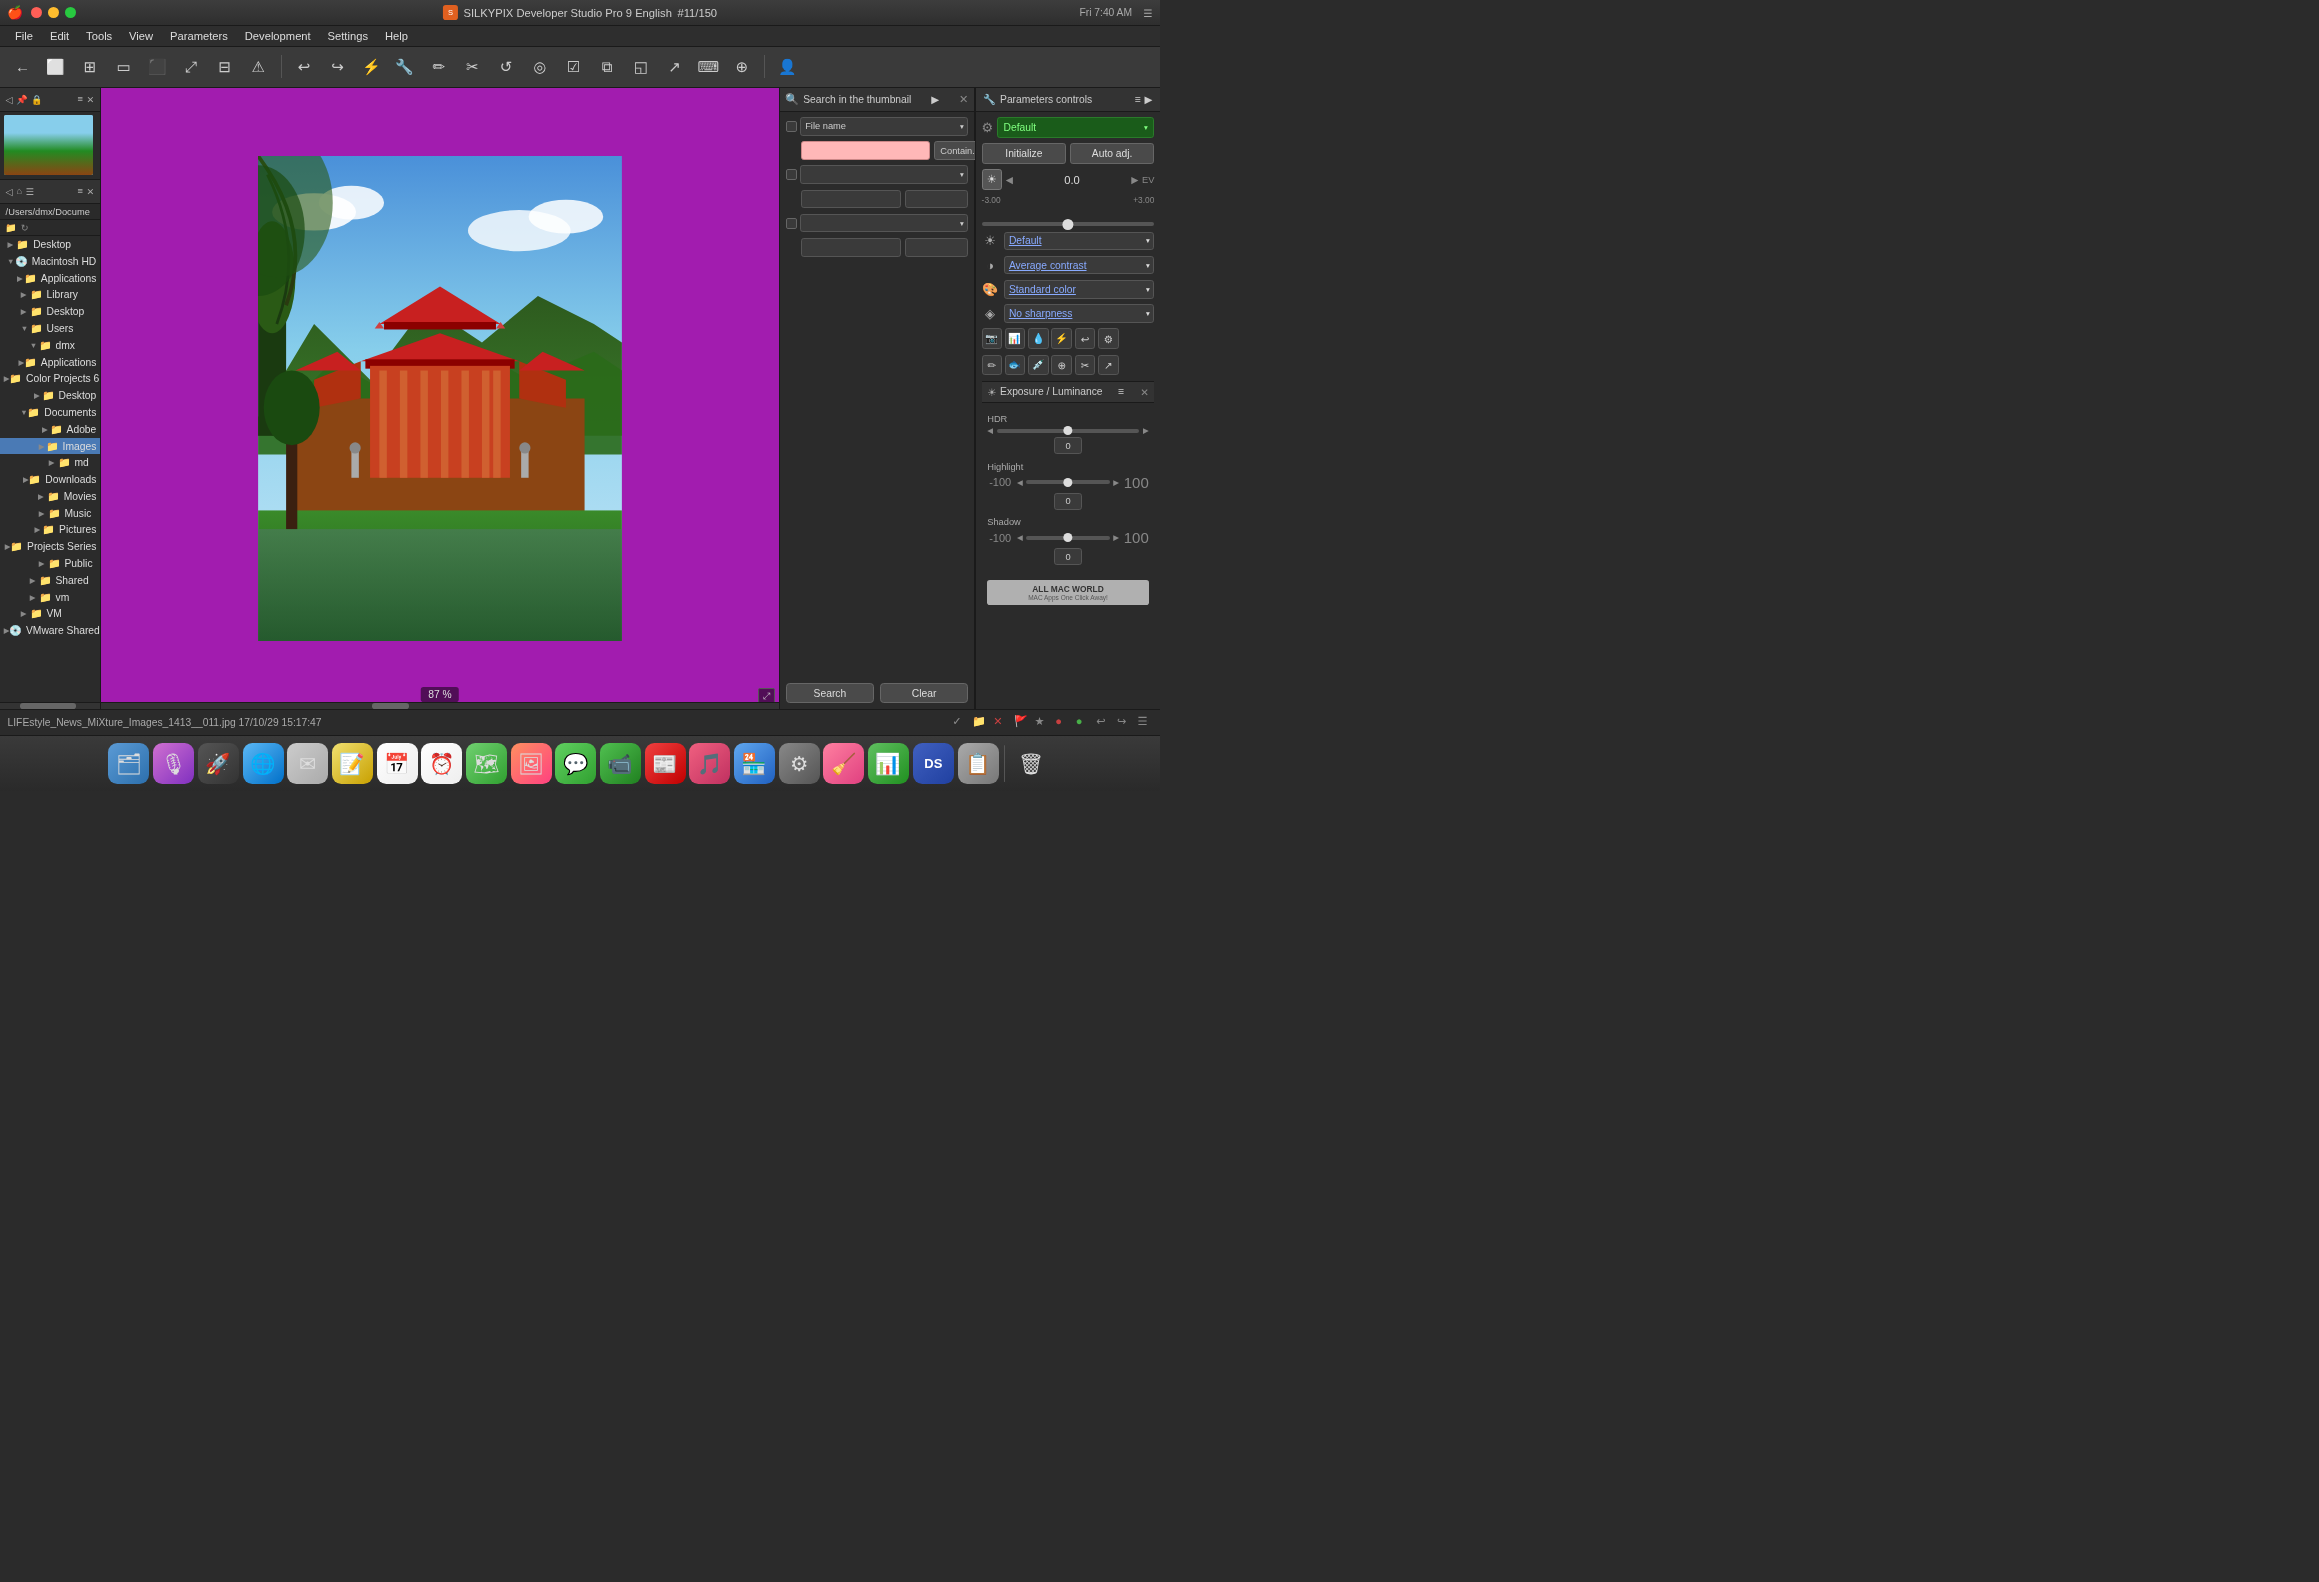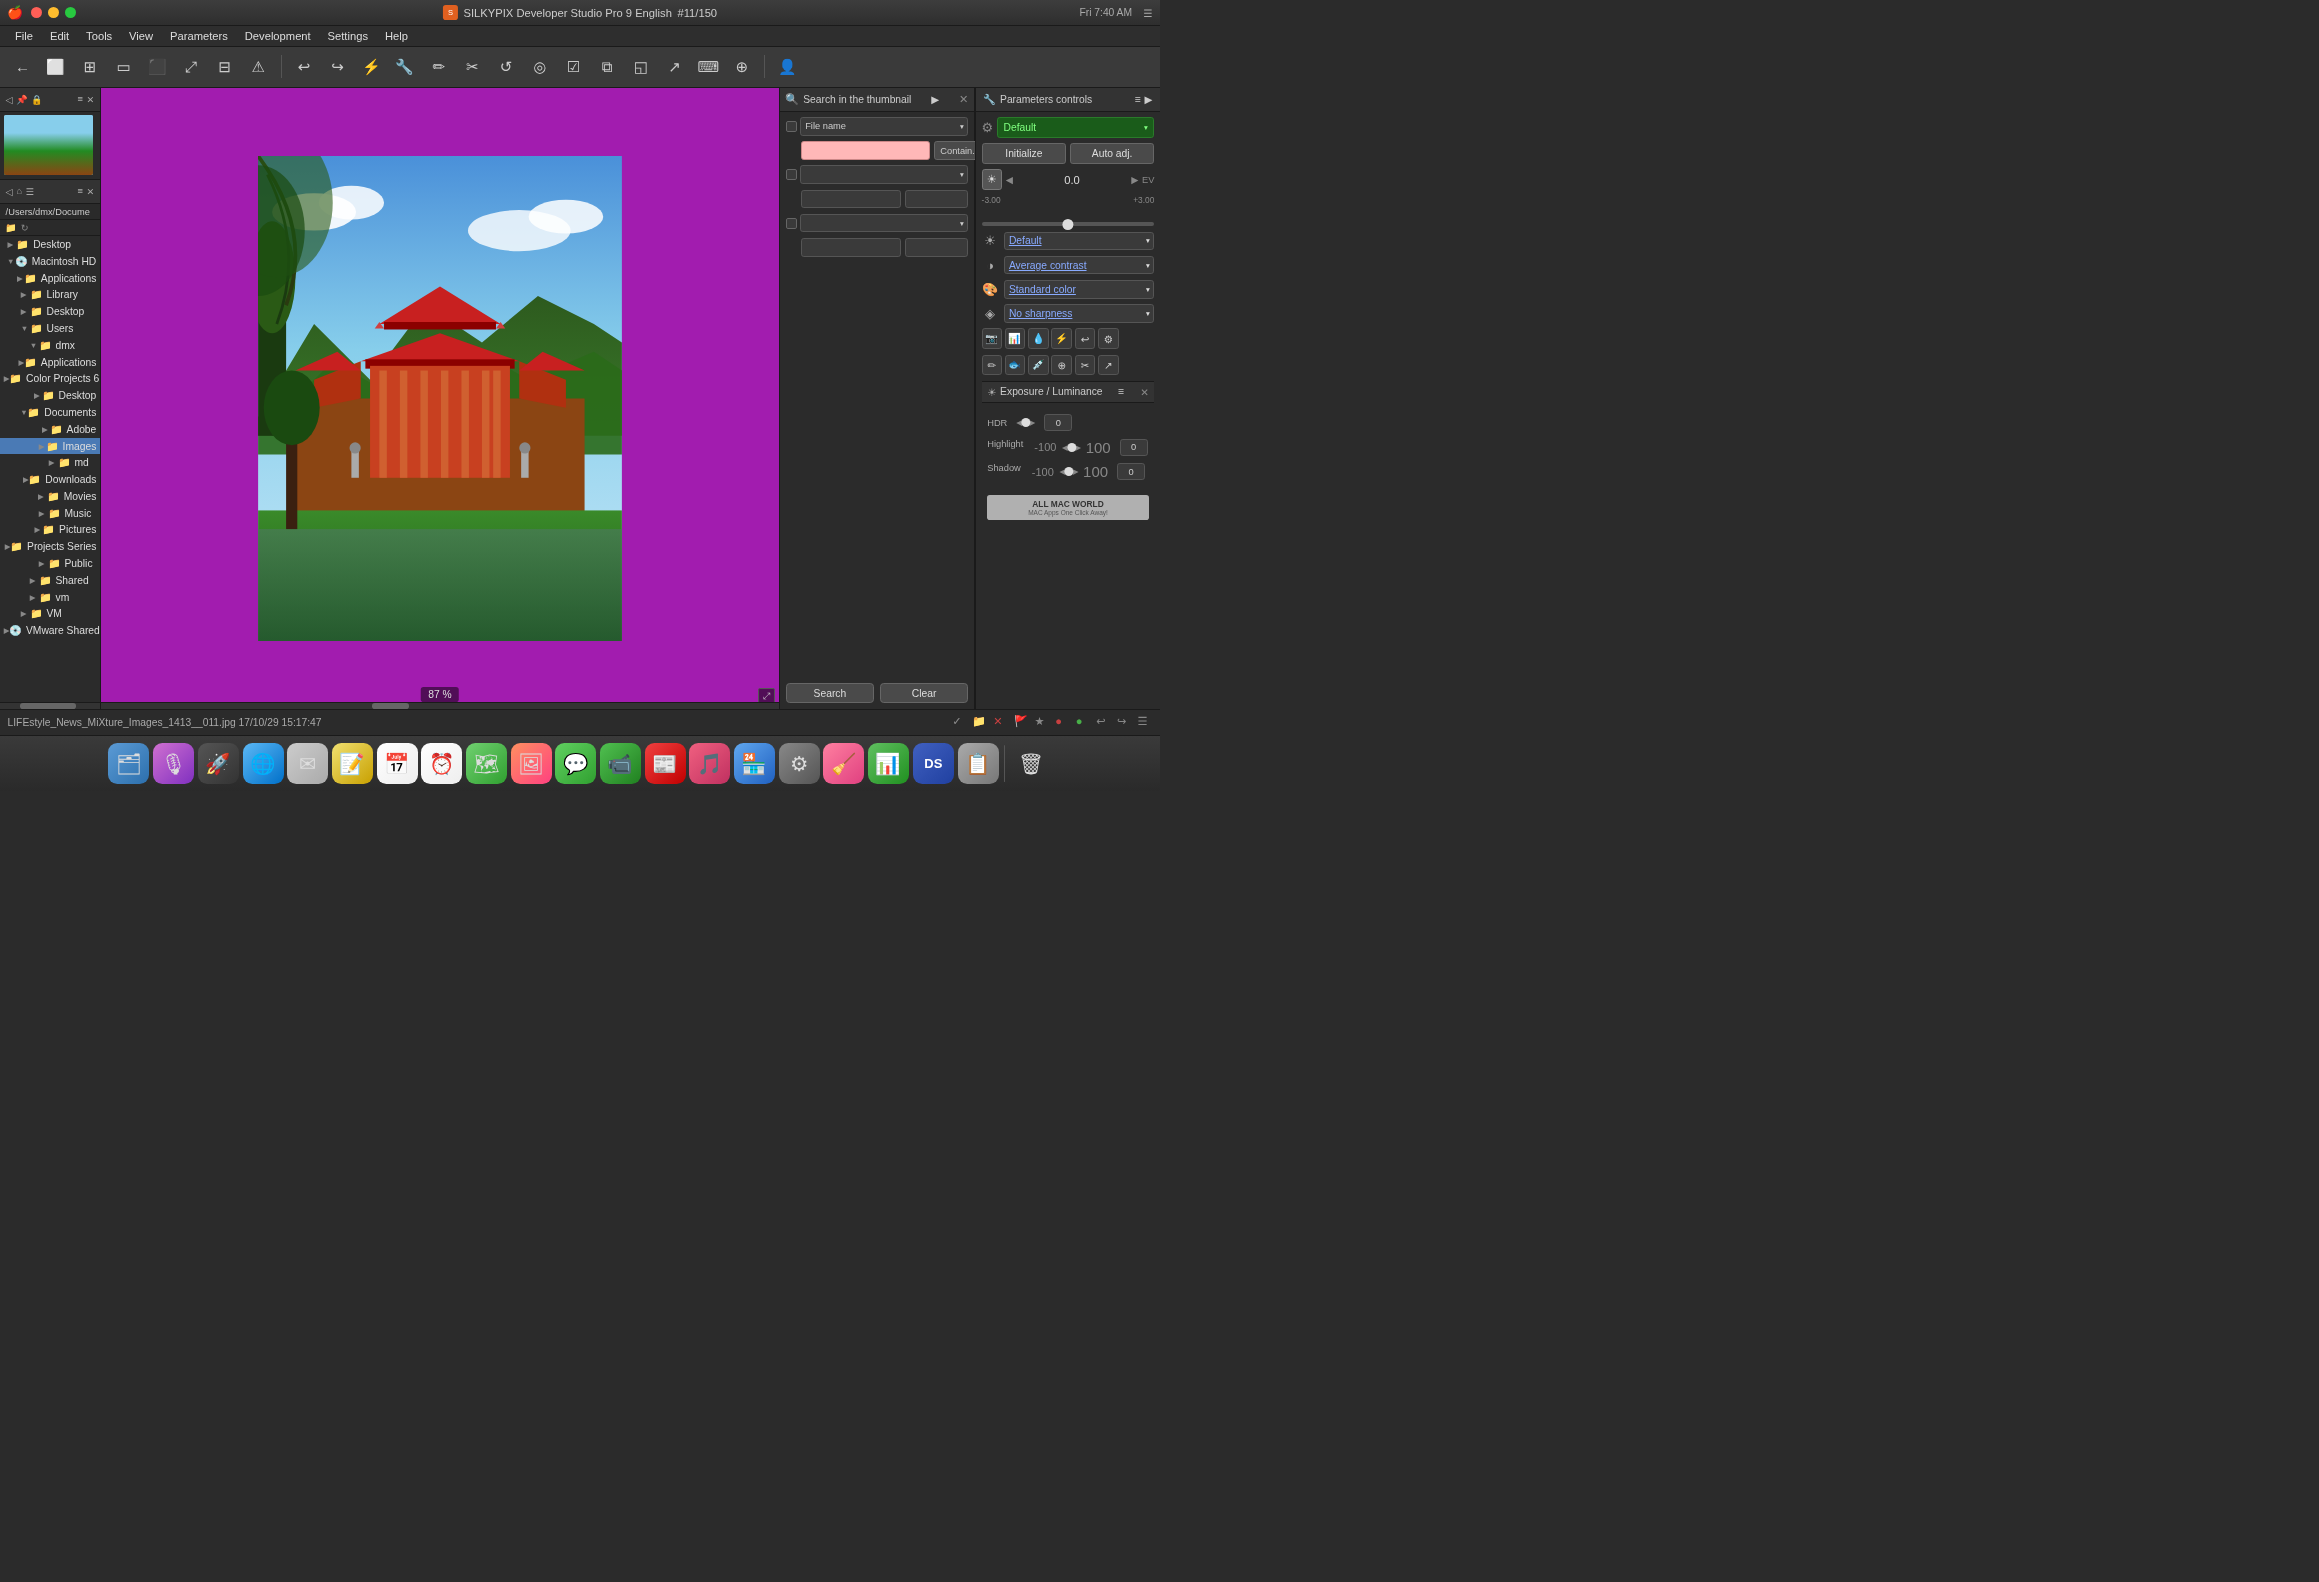--- a/index.html
+++ b/index.html
@@ -545,22 +545,22 @@
     .section-header-icon { font-size: 10.3px; color: #aaa; }
     .section-close { margin-left: auto; color: #888; cursor: pointer; }
     .exp-params {
       padding: 5.6px;
       display: flex;
       flex-direction: column;
       gap: 7.5px;
     }
     .exp-param-row {
       display: flex;
-      flex-direction: row;
-      gap: 9px;
+      flex-direction: column;
+      gap: 2px;
     }
     .exp-param-label {
       font-size: 9.3px;
       color: #aaa;
     }
     .exp-param-controls {
       display: flex;
       align-items: center;
       gap: 3.7px;
     }

